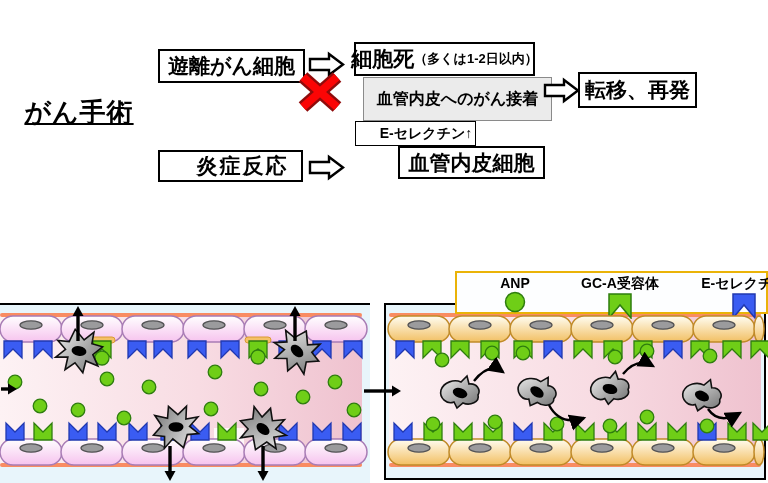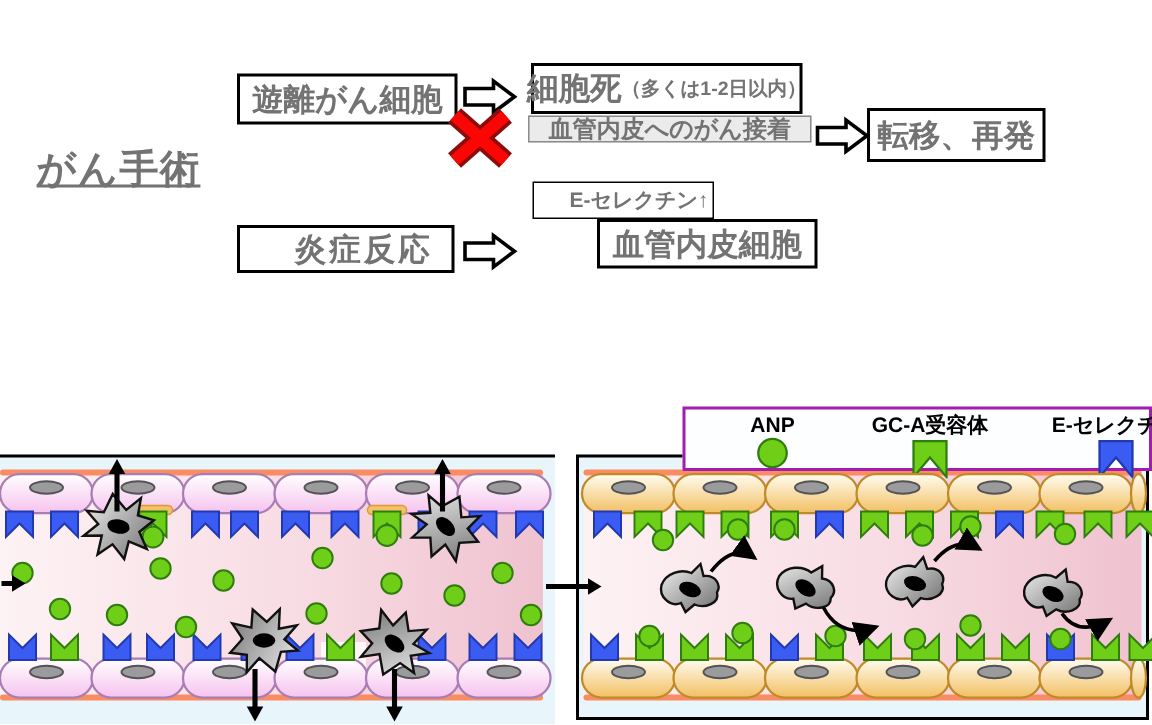--- a/index.html
+++ b/index.html
@@ -1,31 +1,31 @@
 <!DOCTYPE html>
 <html><head>
 <meta charset="utf-8">
 <style>
   html,body{margin:0;padding:0;background:#fff;}
   #stage{position:relative;width:768px;height:483px;overflow:hidden;background:#ffffff;
          font-family:"Liberation Sans",sans-serif;}
   .fbox{position:absolute;background:#fff;border:2px solid #000;display:flex;
-        align-items:center;justify-content:center;font-weight:bold;color:#737373;
+        align-items:center;justify-content:center;font-weight:bold;color:#000000;
         white-space:nowrap;box-sizing:border-box;}
   .plain{border:none;}
   .title{font-size:26px;text-decoration:underline;letter-spacing:1px;}
   .t21{font-size:21px;}
   .t16{font-size:16px;}
   .t14{font-size:14px;padding-left:21px;}
   .graybox{background:#ebebeb;border:1.5px solid #8a8a8a;}
   .panel{position:absolute;background:#e8f5fb;box-sizing:border-box;}
   .interior{position:absolute;}
   .wall{position:absolute;height:4px;border-radius:2px;}
   #legend{position:absolute;left:455px;top:271px;width:313px;height:43px;
-          background:#fdfeff;border:2px solid #a21caf;box-sizing:border-box;z-index:3;}
+          background:#fdfeff;border:2px solid #eab308;box-sizing:border-box;z-index:3;}
   .leg-item{position:absolute;top:2px;width:86px;display:flex;flex-direction:column;
             align-items:center;font-weight:bold;font-size:14px;color:#000;}
   .leg-item svg{margin-top:0px;}
   #overlay{position:absolute;left:0;top:0;z-index:4;pointer-events:none;}
   .fl{z-index:2;}
 </style>
 </head>
 <body>
 
 <div id="stage">
@@ -71,21 +71,21 @@
 
   <div class="fbox t21 fl" style="left:158px;top:49px;width:147px;height:34px;">
     <span>遊離がん細胞</span>
   </div>
 
   <div class="fbox fl" style="left:354px;top:42px;width:181px;height:34px;">
     <span style="font-size:21px;">細胞死</span>
       <span style="font-size:13px;">（多くは1-2日以内）</span>
   </div>
 
-  <div class="fbox graybox t16 fl" style="left:352px;top:77px;width:189px;height:18px;">
+  <div class="fbox graybox t16 fl" style="left:363px;top:77px;width:189px;height:44px;">
     <span>血管内皮へのがん接着</span>
   </div>
 
   <div class="fbox t21 fl" style="left:578px;top:72px;width:119px;height:36px;">
     <span>転移、再発</span>
   </div>
 
   <div class="fbox t14 fl" style="left:355px;top:121px;width:121px;height:25px;border-width:1.5px;">
     <span>E-セレクチン↑</span>
   </div>

